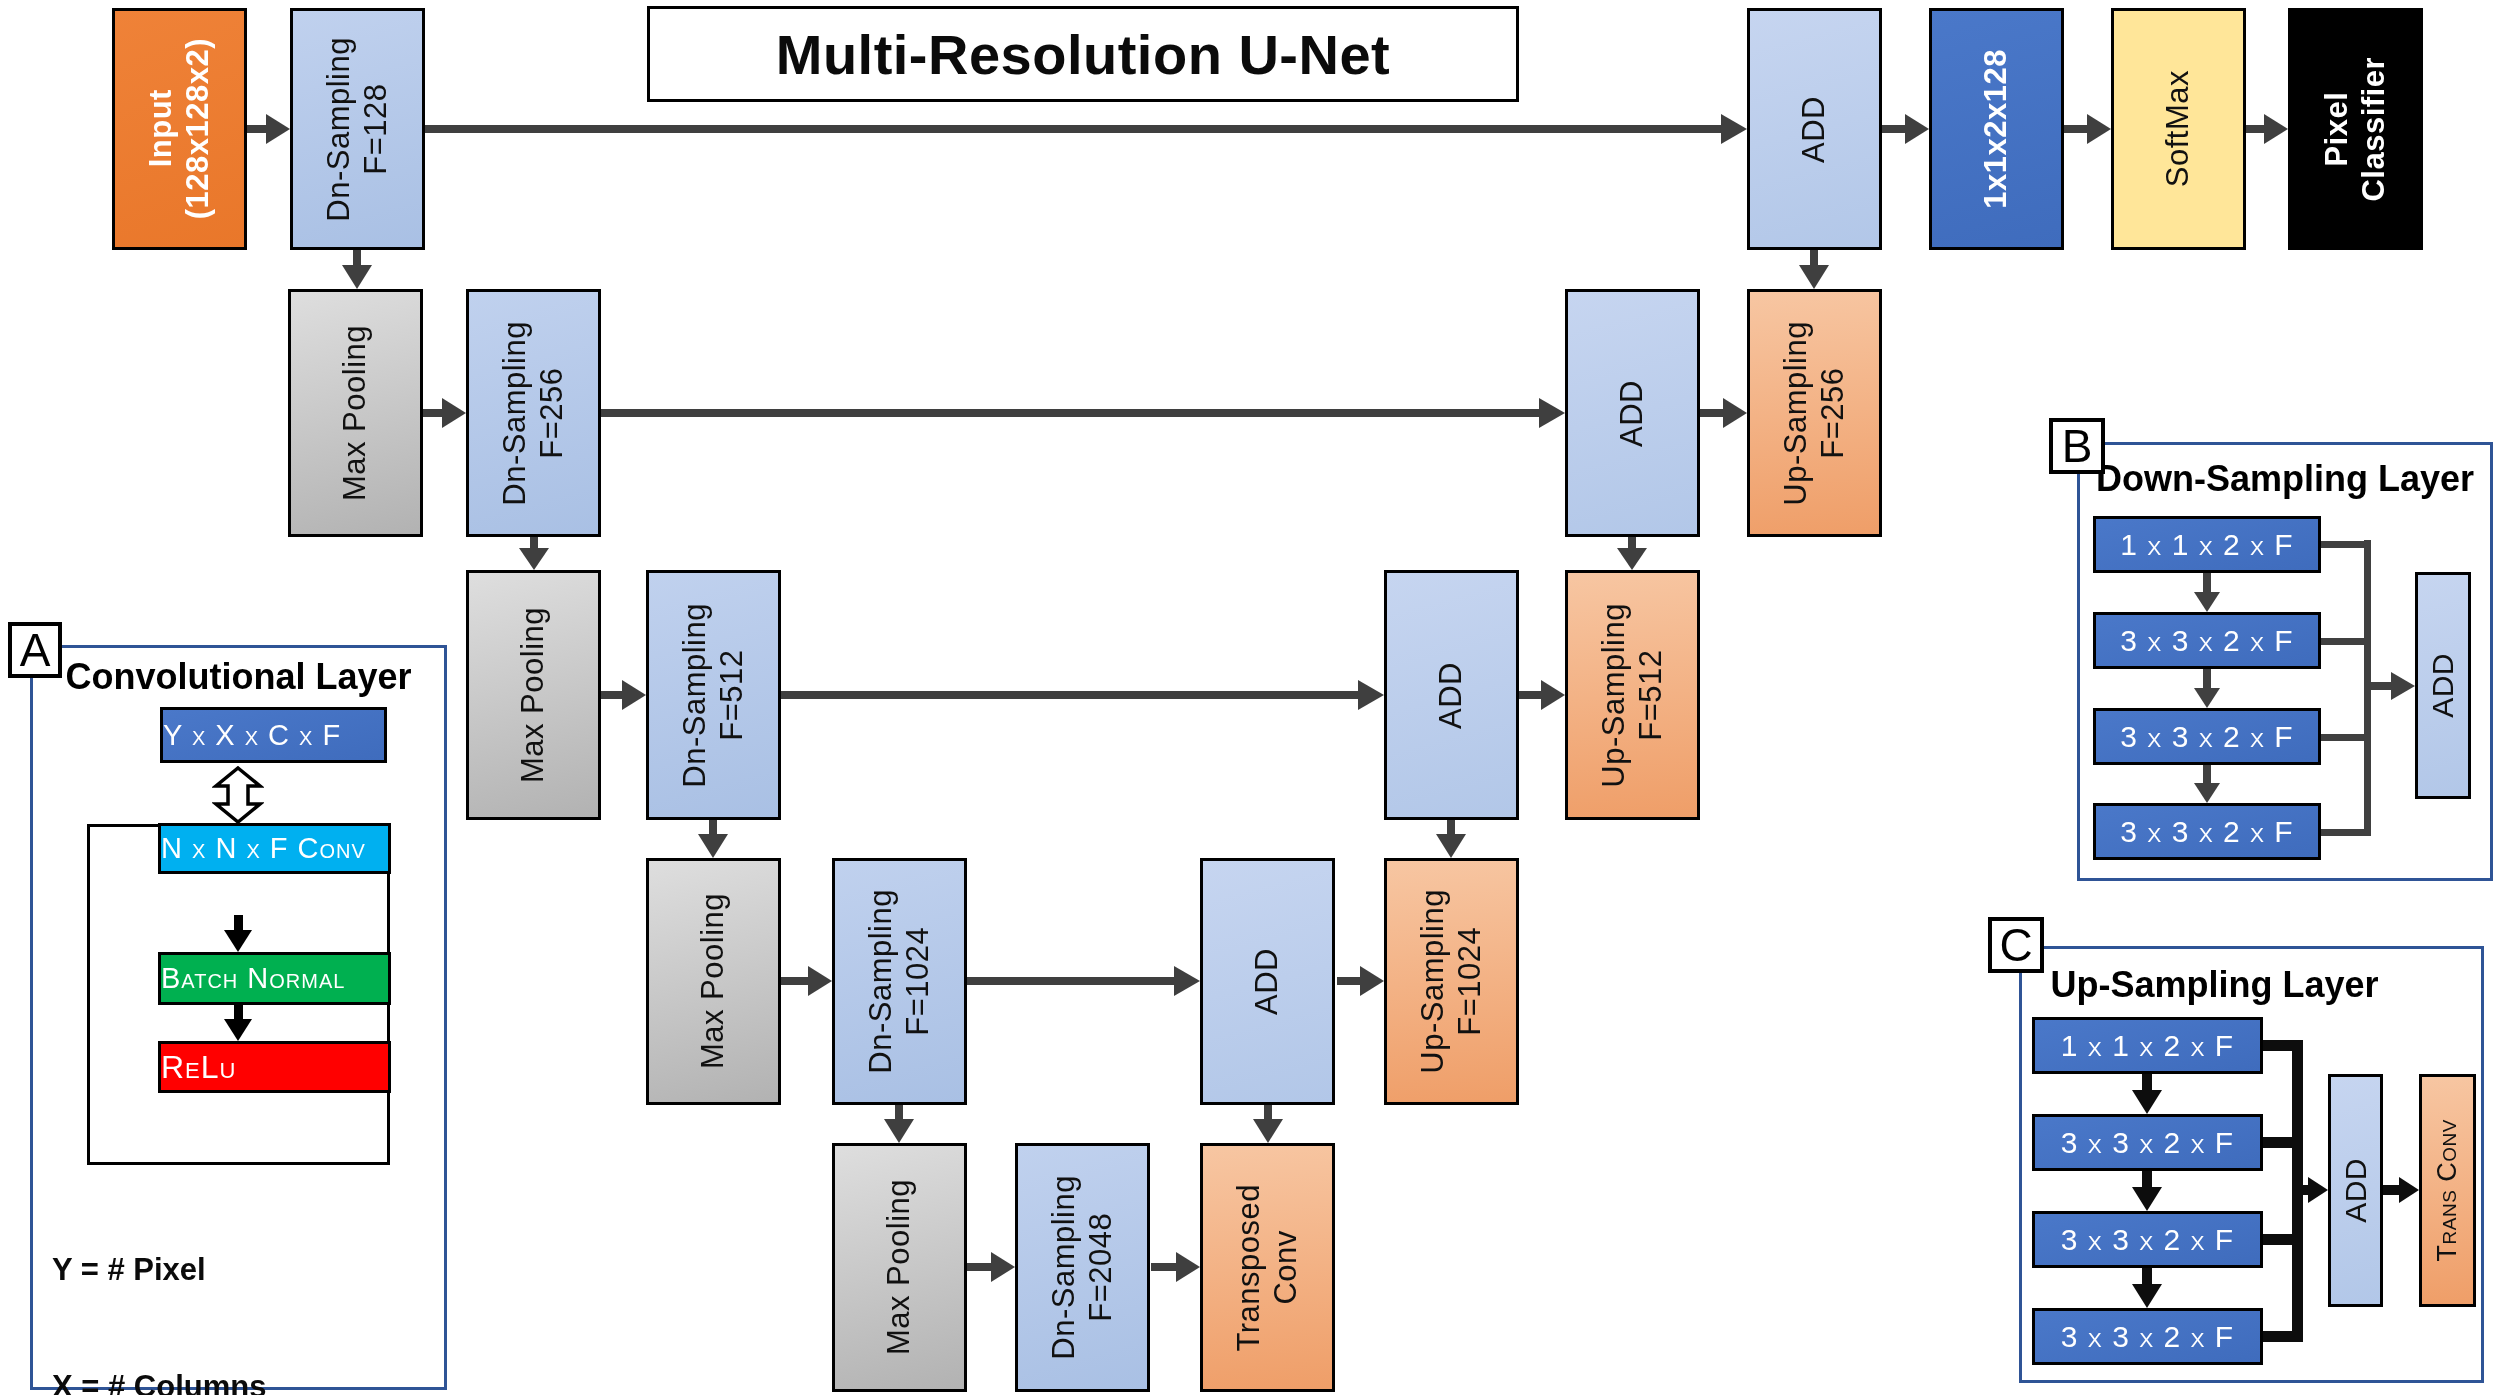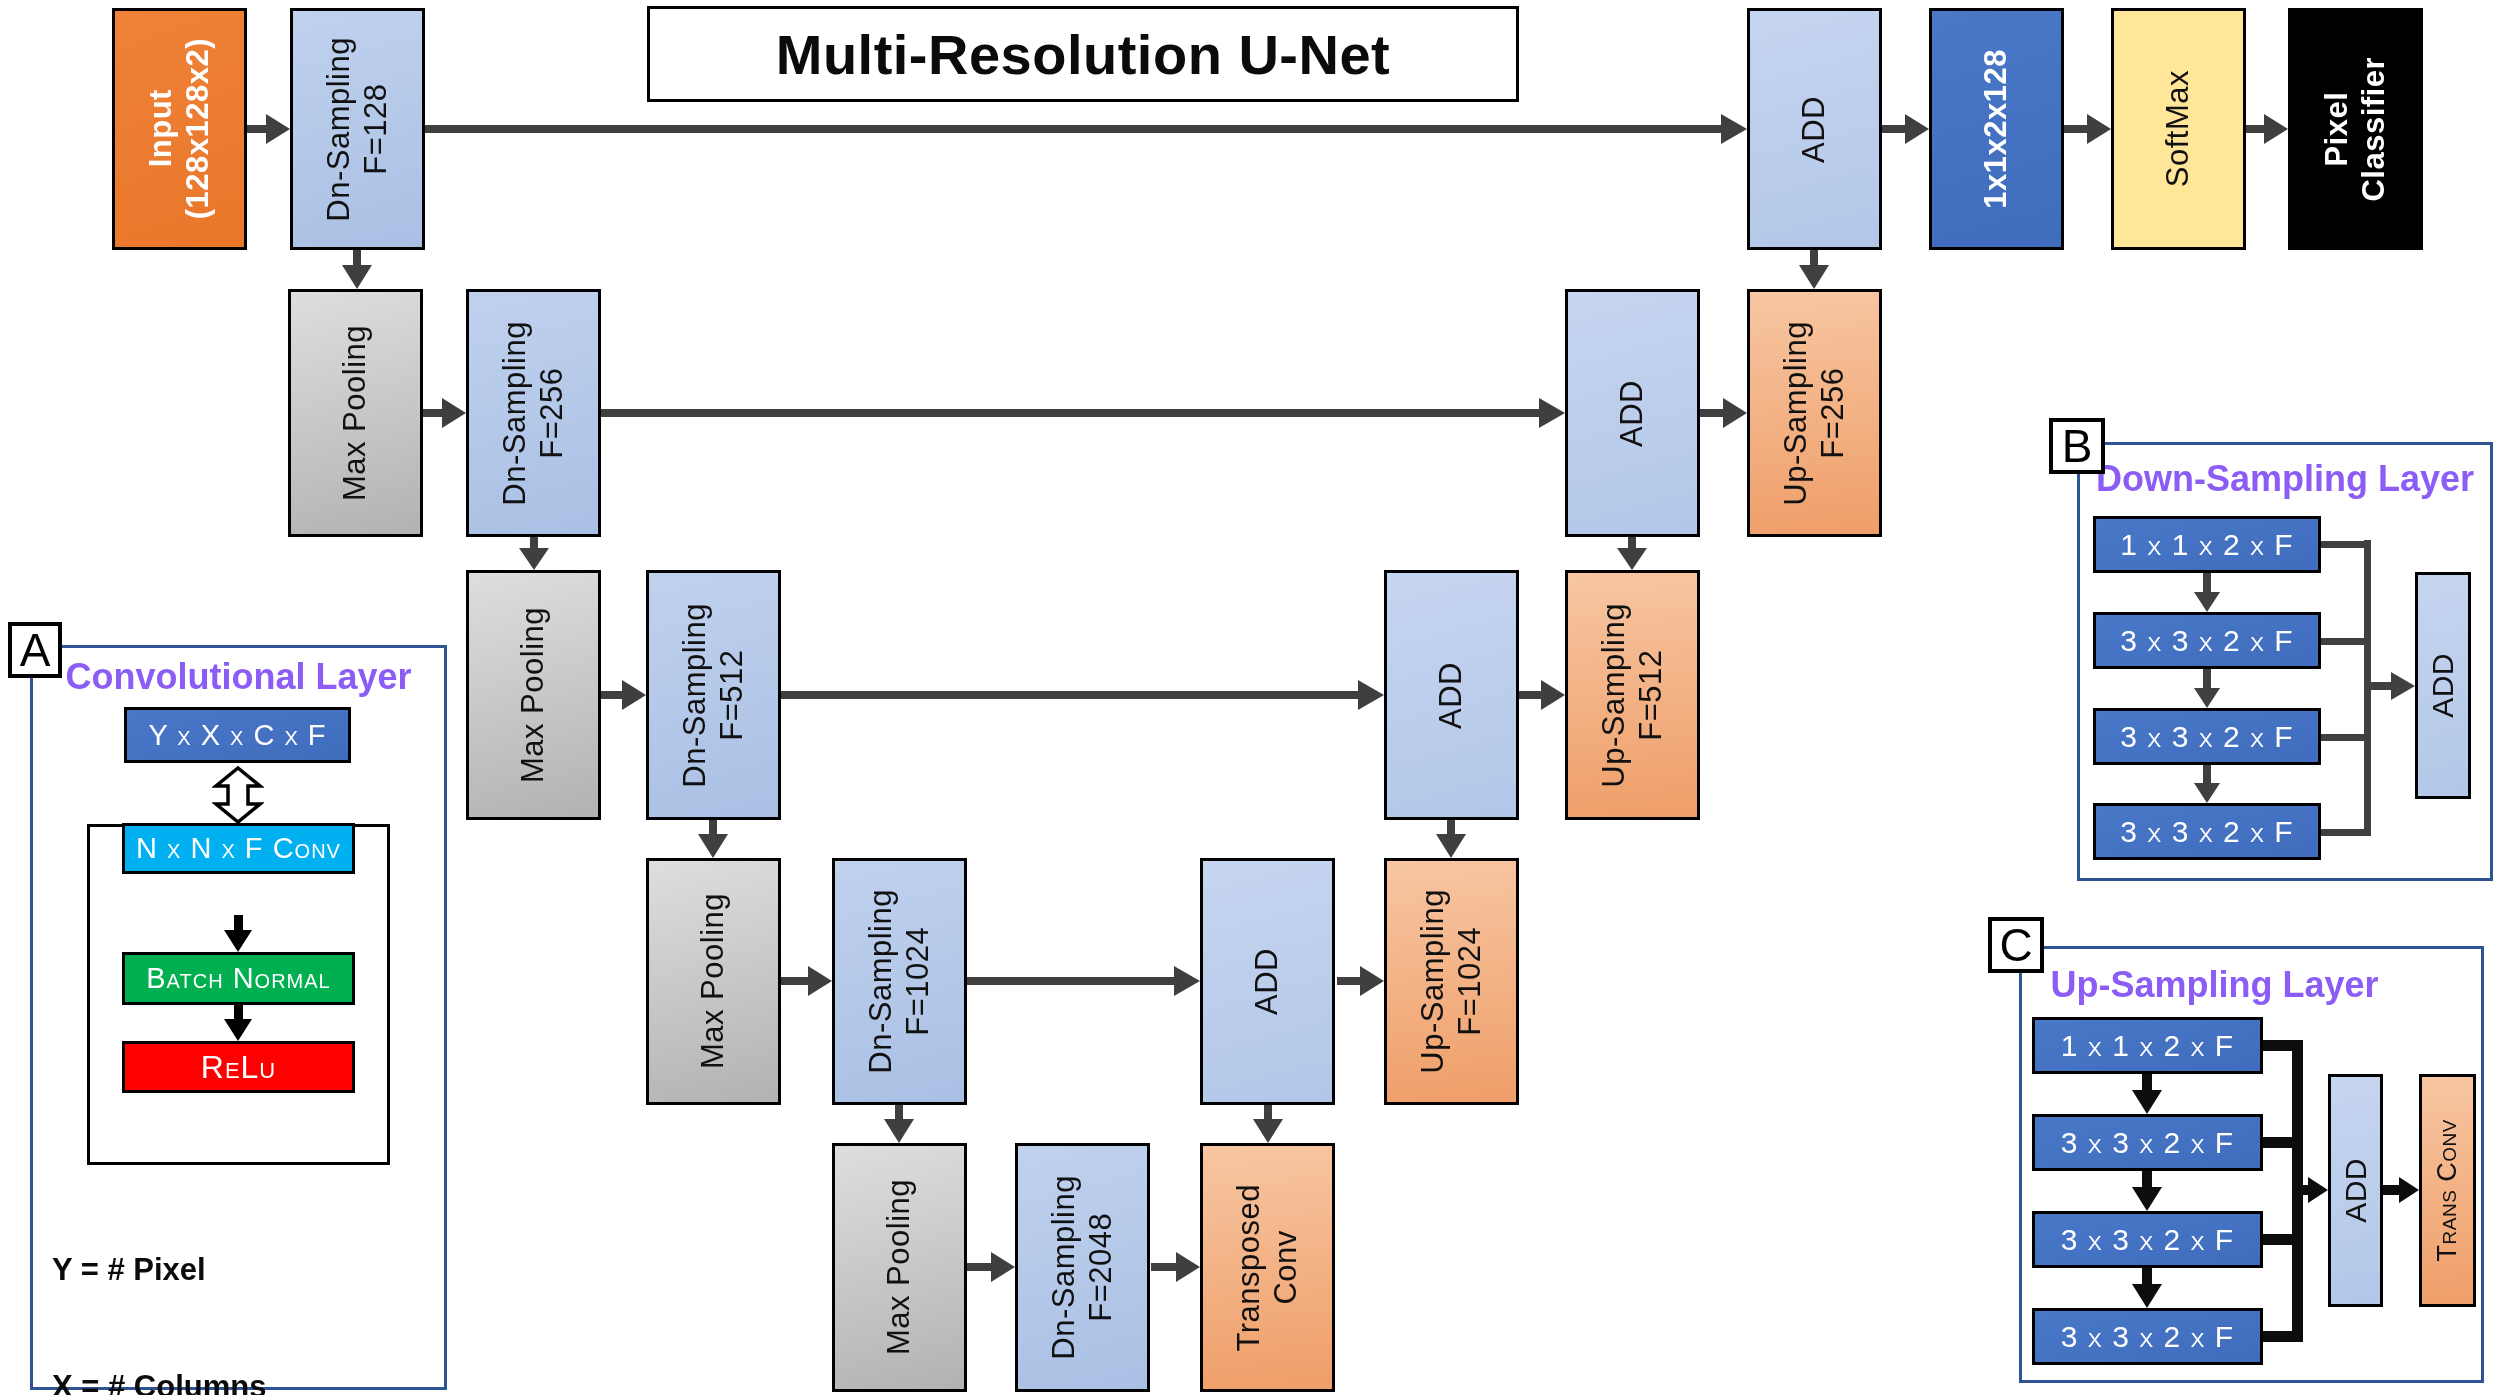--- a/index.html
+++ b/index.html
@@ -17,35 +17,35 @@
   .salmon{background:linear-gradient(175deg,#f7c6a2 0%,#ef9e68 100%);}
   .darkblue{background:linear-gradient(165deg,#4a78c9 0%,#3f6cbd 100%);}
   .yellow{background:#ffe699;}
   .blackbox{background:#000;}
   .titlebox{position:absolute;border:3px solid #000;background:#fff;box-sizing:border-box;
             display:flex;align-items:center;justify-content:center;}
   .titletext{font-size:56px;font-weight:bold;color:#0b0b0b;letter-spacing:0.5px;}
   .legend-outer{position:absolute;border:3px solid #2F5496;background:#fff;box-sizing:border-box;}
   .tag{position:absolute;background:#fff;border:4px solid #000;box-sizing:border-box;
        display:flex;align-items:center;justify-content:center;font-size:46px;color:#000;z-index:5;}
-  .legend-title{position:absolute;font-size:36px;font-weight:bold;color:#8b5cf6;text-align:center;}
+  .legend-title{position:absolute;font-size:36px;font-weight:bold;color:#000000;text-align:center;}
   .smallcaps{font-variant:small-caps;}
   .lg-blue{position:absolute;border:3px solid #000;box-sizing:border-box;
            background:linear-gradient(165deg,#4a78c9 0%,#3f6cbd 100%);
            display:flex;align-items:center;justify-content:center;}
   .lg-blue span{color:#fff;font-size:30px;letter-spacing:1px;}
   .lg-add{position:absolute;border:3px solid #000;box-sizing:border-box;
           background:linear-gradient(165deg,#c6d5f0 0%,#b2c7e8 100%);
           display:flex;align-items:center;justify-content:center;}
   .lg-salmon{position:absolute;border:3px solid #000;box-sizing:border-box;
           background:linear-gradient(175deg,#f7c6a2 0%,#ef9e68 100%);
           display:flex;align-items:center;justify-content:center;}
   .innerbox{position:absolute;border:3px solid #000;background:#fff;box-sizing:border-box;}
   .abox{position:absolute;border:3px solid #000;box-sizing:border-box;
-        display:flex;align-items:center;justify-content:center;}
+        display:flex;align-items:center;margin-left:36px;}
   .abox span{color:#fff;font-size:29px;letter-spacing:1px;}
   .defs{position:absolute;font-size:31px;font-weight:bold;color:#0b0b0b;line-height:39px;white-space:pre;}
   .aline,.ahead{position:absolute;}
 </style>
 </head>
 <body>
 
 <div id="canvas">
 
   <div class="box orange white-t" style="left:112px;top:8px;width:135px;height:242px">

